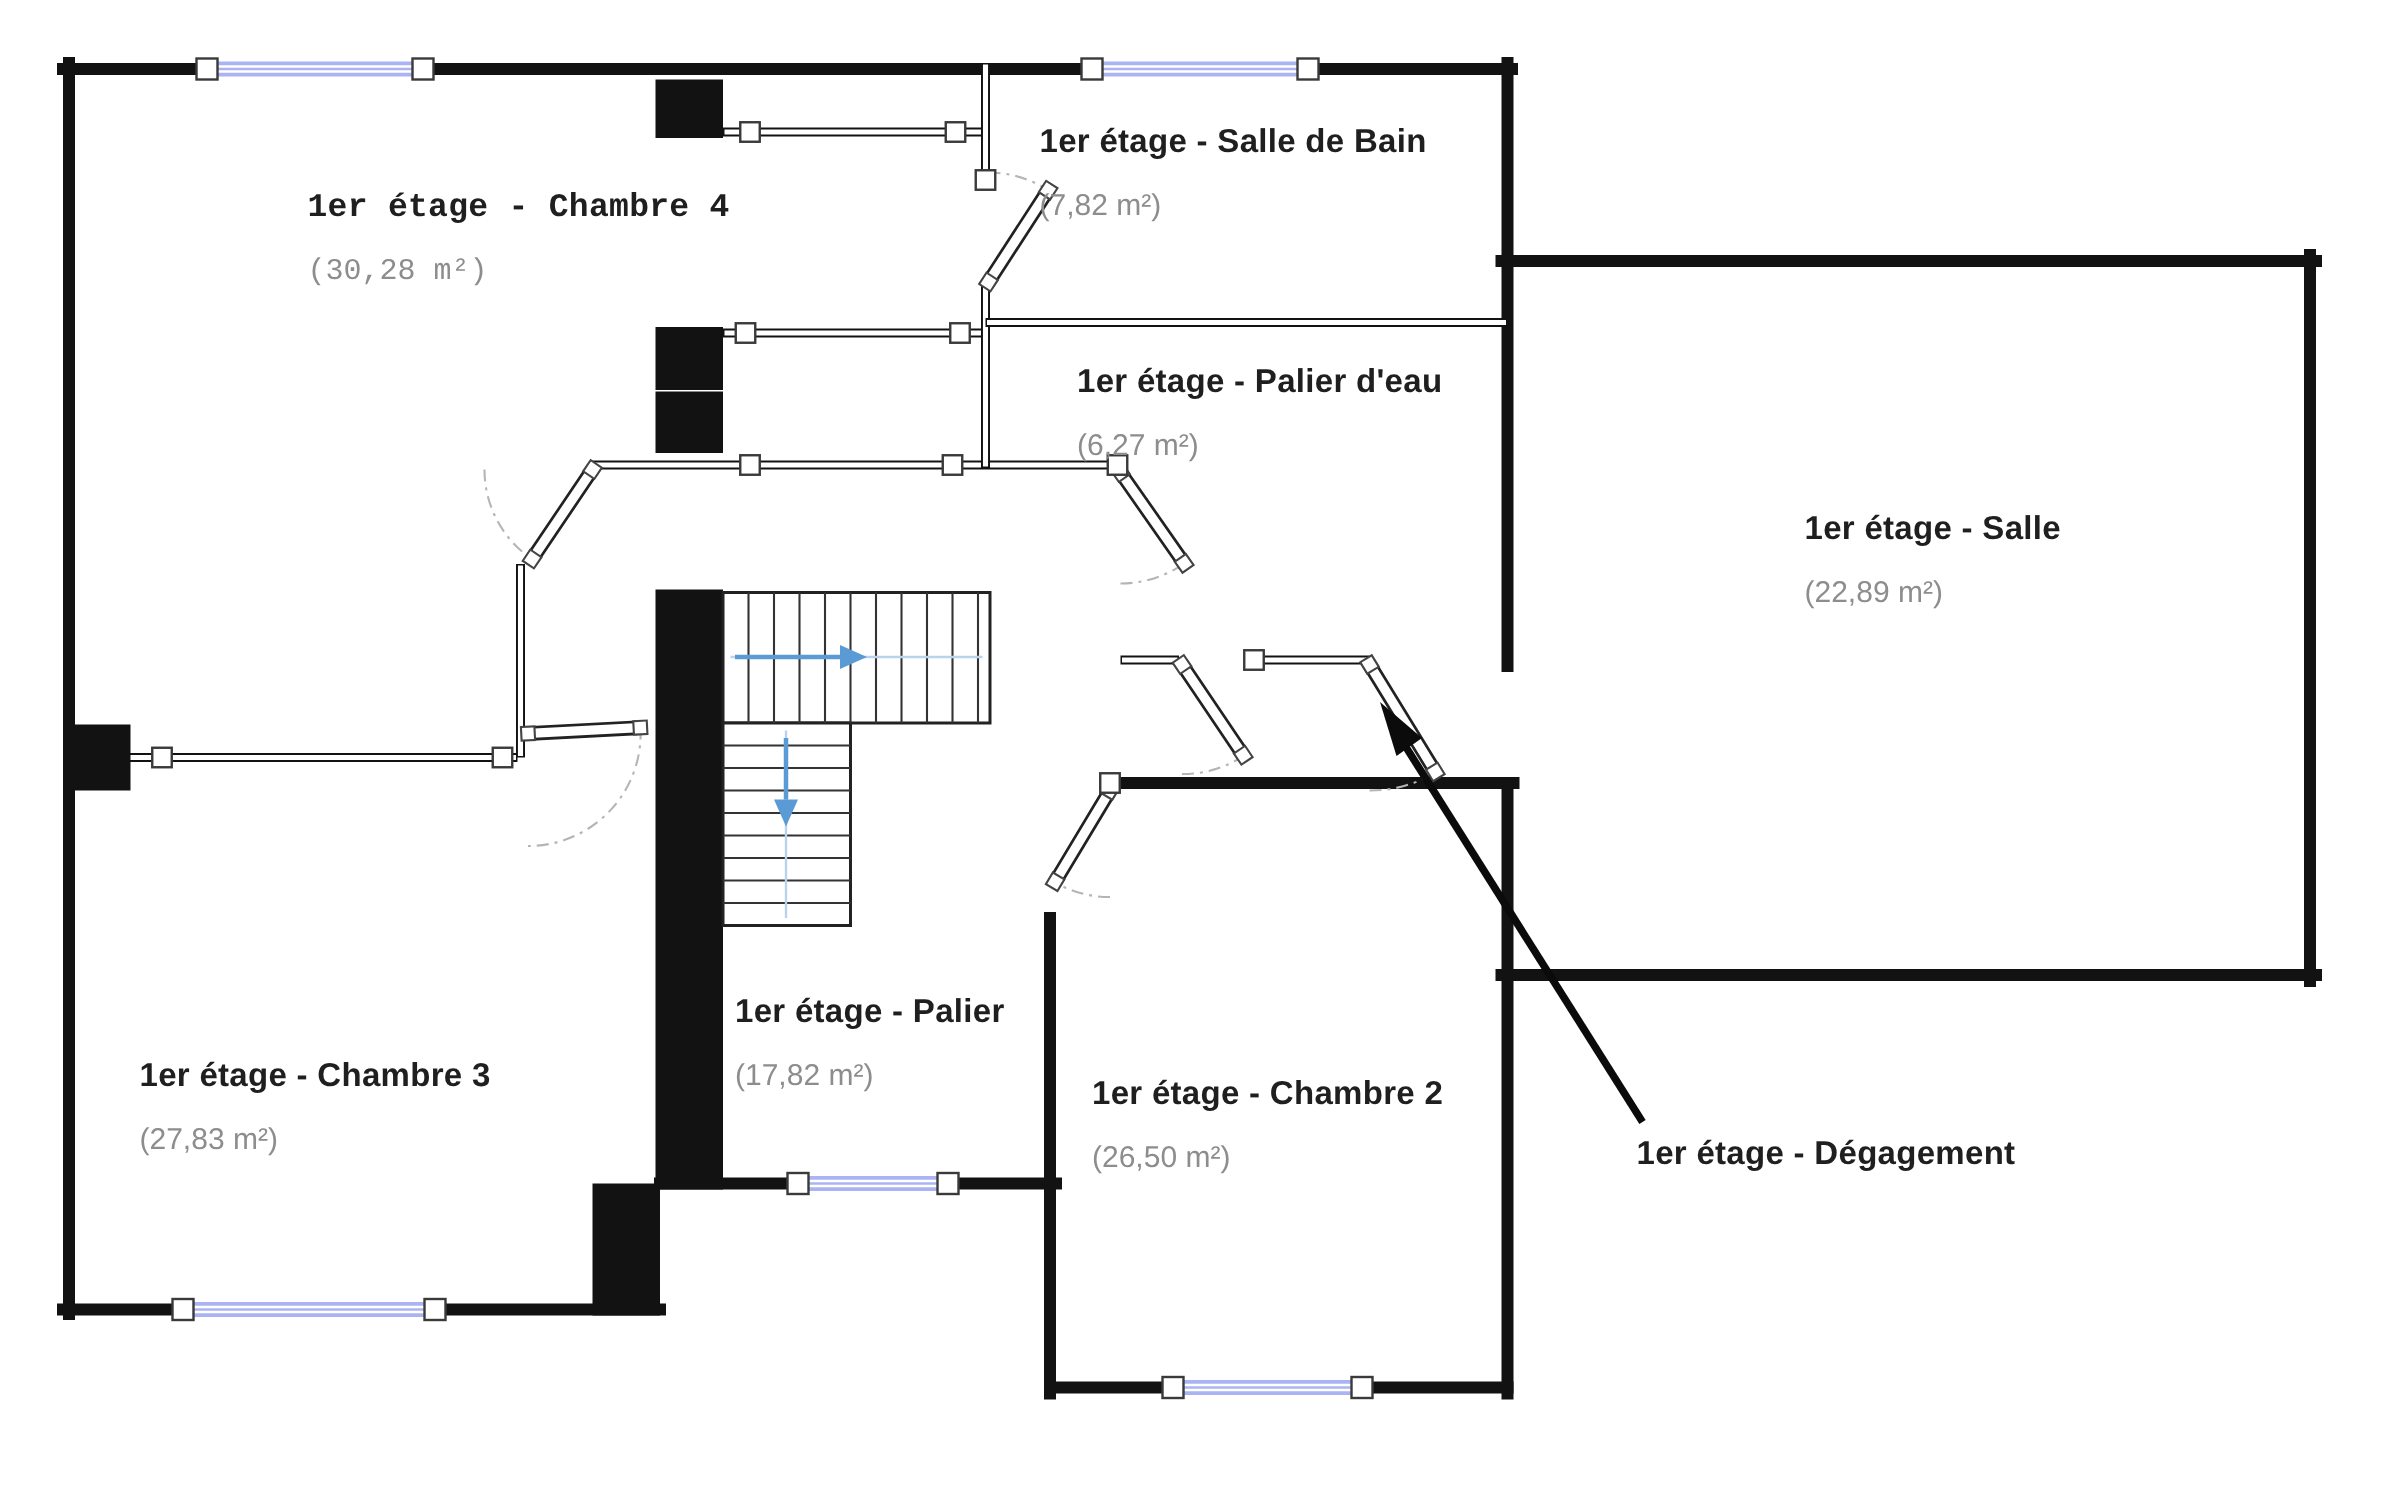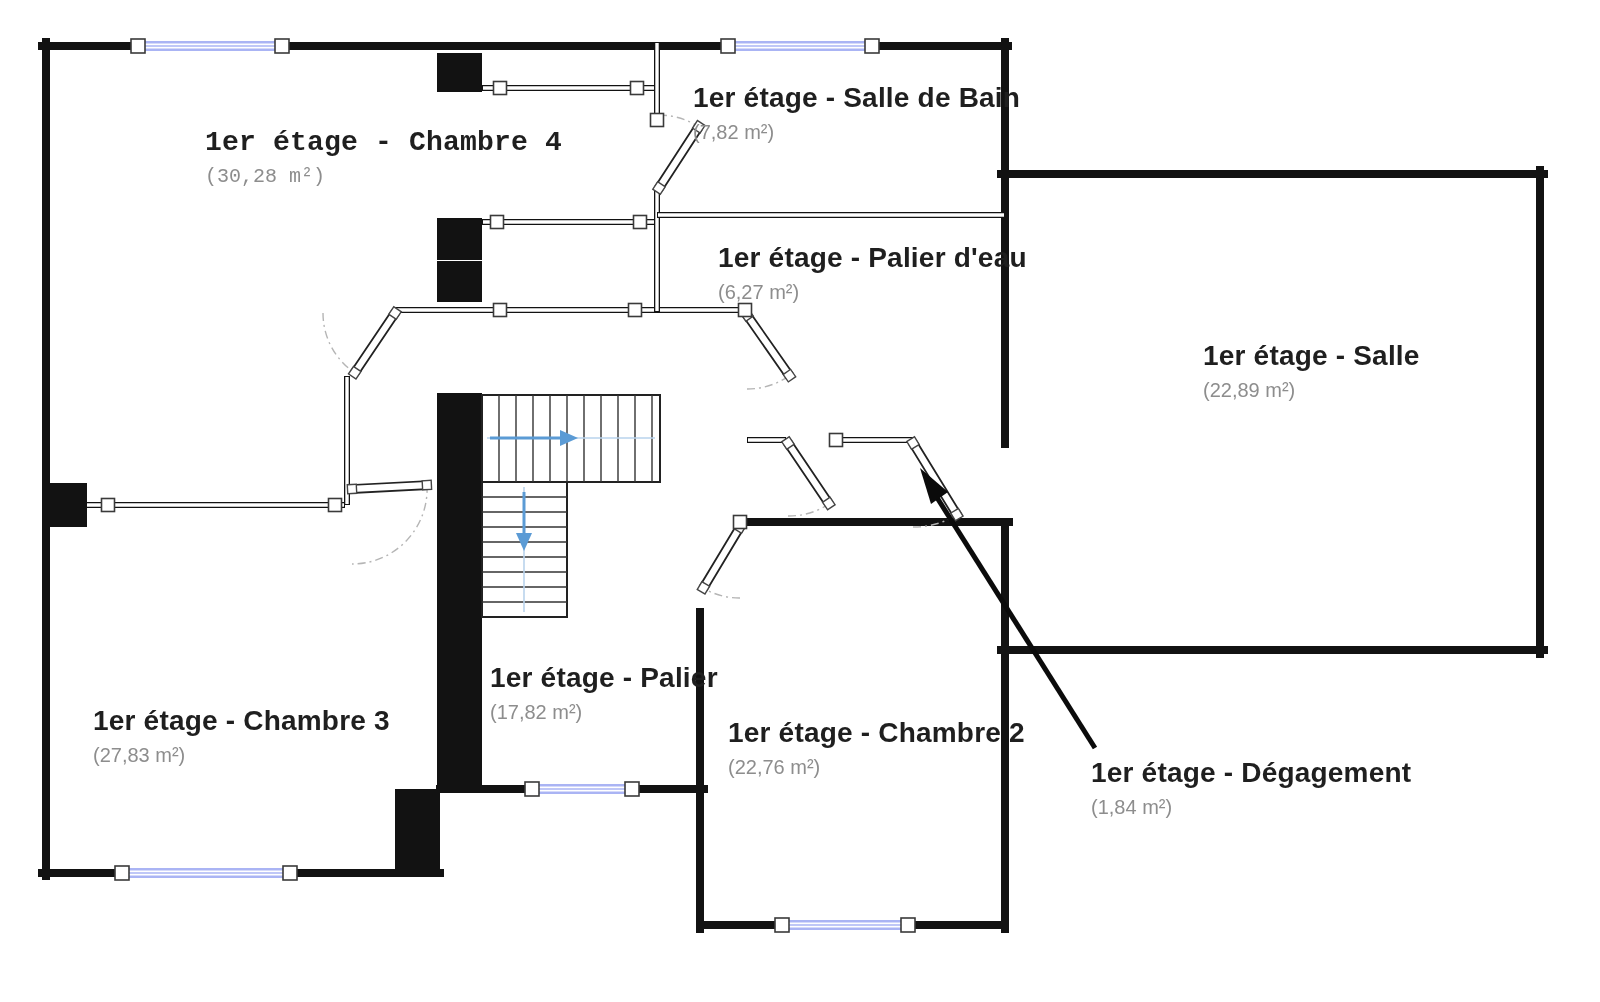--- a/index.html
+++ b/index.html
@@ -2,22 +2,22 @@
 <html style="--wall: #121212; --window: #aab4f4; --stair_arrow: #5b9bd5; --label: #1f1f1f; --area: #8d8d8d; --background: #ffffff;"><head>
 <meta charset="utf-8">
 <style>
   * { margin:0; padding:0; box-sizing:border-box; }
   html, body { width:1600px; height:1002px; background:#ffffff; overflow:hidden; }
   body { font-family:"Liberation Sans", sans-serif; position:relative; }
   .plan-wrap { position:absolute; inset:0; }
   .plan-svg { position:absolute; left:0; top:0; }
 
   .room-label { position:absolute; line-height:1.3; white-space:nowrap; }
-  .room-name { display:block; font-weight:bold; font-size:28px; color:var(--label,#1f1f1f); letter-spacing:.2px;text-align:center; }
-  .room-area { display:block; font-size:20px; color:var(--area,#8d8d8d); margin-top:3px; }
+  .room-name { display:block; font-weight:bold; font-size:22px; color:var(--label,#1f1f1f); letter-spacing:.2px;text-align:center; }
+  .room-area { display:block; font-size:20px; color:var(--area,#8d8d8d); margin-top:15px; }
 
   svg .wall   { stroke:var(--wall,#121212); stroke-width:8; stroke-linecap:square; }
   svg .p-out  { stroke:var(--wall,#121212); stroke-width:6; stroke-linecap:butt; }
   svg .p-in   { stroke:#ffffff; stroke-width:3.4; stroke-linecap:butt; }
   svg .block  { fill:var(--wall,#121212); }
   svg .node   { fill:#ffffff; stroke:#3a3a3a; stroke-width:1.6; }
   svg .door-leaf { fill:#ffffff; stroke:#222222; stroke-width:1.8; }
   svg .door-sq   { fill:#ffffff; stroke:#444444; stroke-width:1.4; }
   svg .arc    { fill:none; stroke:#b5b5b5; stroke-width:1.4; stroke-dasharray:8 4 2 4; }
   svg .win-out { stroke:var(--window,#aab4f4); stroke-width:10; }
@@ -263,21 +263,20 @@
     <span class="room-area">(17,82 m²)</span>
   </div>
 
   <div class="room-label" style="left:93px; top:703px;">
     <span class="room-name">1er étage - Chambre 3</span>
     <span class="room-area">(27,83 m²)</span>
   </div>
 
   <div class="room-label" style="left:728px; top:715px;">
     <span class="room-name">1er étage - Chambre 2</span>
-    <span class="room-area">(22,76 m²)</span>
+    <span class="room-area">(26,50 m²)</span>
   </div>
 
   <div class="room-label" style="left:1091px; top:755px;">
     <span class="room-name">1er étage - Dégagement</span>
-    <span class="room-area">(1,84 m²)</span>
   </div>
 
 </div>
 
 </body></html>

